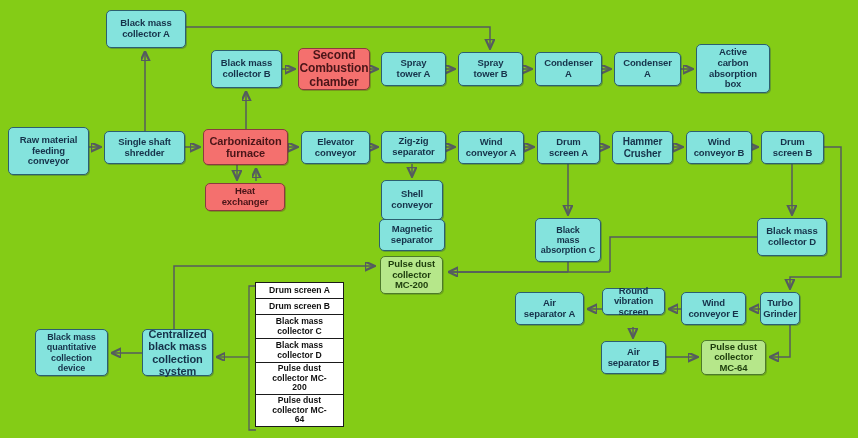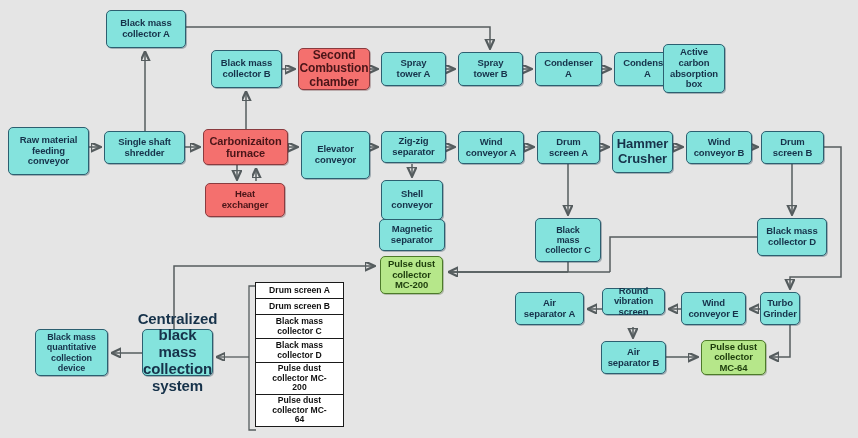--- a/index.html
+++ b/index.html
@@ -1,17 +1,17 @@
 <!DOCTYPE html>
 <html><head>
 <meta charset="utf-8">
 <style>
   html,body{margin:0;padding:0;background:#ffffff;}
   body{font-family:"Liberation Sans","DejaVu Sans",sans-serif;}
-  #canvas{position:relative;width:858px;height:438px;background:#e5e5e5;overflow:hidden;}
+  #canvas{position:relative;width:858px;height:438px;background:#84cc16;overflow:hidden;}
   .node{
     position:absolute;
     box-sizing:border-box;
     display:flex;align-items:center;justify-content:center;
     text-align:center;
     border-radius:5px;
     font-weight:bold;
     line-height:1.12;
     letter-spacing:-0.1px;
     color:#16324a;
@@ -111,78 +111,78 @@
 Combustion
 chamber</div>
       <div class="node cyan" style="left: 381px; top: 52px; width: 65px; height: 34px; font-size: 9.5px;">Spray
 tower A</div>
       <div class="node cyan" style="left: 458px; top: 52px; width: 65px; height: 34px; font-size: 9.5px;">Spray
 tower B</div>
       <div class="node cyan" style="left: 535px; top: 52px; width: 67px; height: 34px; font-size: 9.5px;">Condenser
 A</div>
       <div class="node cyan" style="left: 614px; top: 52px; width: 67px; height: 34px; font-size: 9.5px;">Condenser
 A</div>
-      <div class="node cyan" style="left: 663px; top: 44px; width: 62px; height: 49px; font-size: 9.5px;">Active
+      <div class="node cyan" style="left: 696px; top: 44px; width: 74px; height: 49px; font-size: 9.5px;">Active
 carbon
 absorption
 box</div>
       <div class="node cyan" style="left: 8px; top: 127px; width: 81px; height: 48px; font-size: 9.5px;">Raw material
 feeding
 conveyor</div>
       <div class="node cyan" style="left: 104px; top: 131px; width: 81px; height: 33px; font-size: 9.5px;">Single shaft
 shredder</div>
       <div class="node red" style="left: 203px; top: 129px; width: 85px; height: 36px; font-size: 11px;">Carbonizaiton
 furnace</div>
-      <div class="node cyan" style="left: 301px; top: 131px; width: 69px; height: 48px; font-size: 9.5px;">Elevator
+      <div class="node cyan" style="left: 301px; top: 131px; width: 69px; height: 33px; font-size: 9.5px;">Elevator
 conveyor</div>
       <div class="node cyan" style="left: 381px; top: 131px; width: 65px; height: 32px; font-size: 9.5px;">Zig-zig
 separator</div>
       <div class="node cyan" style="left: 458px; top: 131px; width: 66px; height: 33px; font-size: 9.5px;">Wind
 conveyor A</div>
       <div class="node cyan" style="left: 537px; top: 131px; width: 63px; height: 33px; font-size: 9.5px;">Drum
 screen A</div>
-      <div class="node cyan" style="left: 612px; top: 131px; width: 61px; height: 42px; font-size: 13px;">Hammer
+      <div class="node cyan" style="left: 612px; top: 131px; width: 61px; height: 33px; font-size: 10px;">Hammer
 Crusher</div>
       <div class="node cyan" style="left: 686px; top: 131px; width: 66px; height: 33px; font-size: 9.5px;">Wind
 conveyor B</div>
       <div class="node cyan" style="left: 761px; top: 131px; width: 63px; height: 33px; font-size: 9.5px;">Drum
 screen B</div>
-      <div class="node red" style="left: 205px; top: 183px; width: 80px; height: 34px; font-size: 9.5px;">Heat
+      <div class="node red" style="left: 205px; top: 183px; width: 80px; height: 28px; font-size: 9.5px;">Heat
 exchanger</div>
       <div class="node cyan" style="left: 381px; top: 180px; width: 62px; height: 40px; font-size: 9.5px;">Shell
 conveyor</div>
       <div class="node cyan" style="left: 379px; top: 219px; width: 66px; height: 32px; font-size: 9.5px;">Magnetic
 separator</div>
       <div class="node green" style="left: 380px; top: 256px; width: 63px; height: 38px; font-size: 9.5px;">Pulse dust
 collector
 MC-200</div>
       <div class="node cyan" style="left: 535px; top: 218px; width: 66px; height: 44px; font-size: 9px;">Black
 mass
-collector C</div>
+absorption C</div>
       <div class="node cyan" style="left: 757px; top: 218px; width: 70px; height: 38px; font-size: 9.5px;">Black mass
 collector D</div>
       <div class="node cyan" style="left: 760px; top: 292px; width: 40px; height: 33px; font-size: 9.5px;">Turbo
 Grinder</div>
       <div class="node cyan" style="left: 681px; top: 292px; width: 65px; height: 33px; font-size: 9.5px;">Wind
 conveyor E</div>
       <div class="node cyan" style="left: 602px; top: 288px; width: 63px; height: 27px; font-size: 9.5px;">Round
 vibration
 screen</div>
       <div class="node cyan" style="left: 515px; top: 292px; width: 69px; height: 33px; font-size: 9.5px;">Air
 separator A</div>
       <div class="node cyan" style="left: 601px; top: 341px; width: 65px; height: 33px; font-size: 9.5px;">Air
 separator B</div>
       <div class="node green" style="left: 701px; top: 340px; width: 65px; height: 35px; font-size: 9.5px;">Pulse dust
 collector
 MC-64</div>
       <div class="node cyan" style="left: 35px; top: 329px; width: 73px; height: 47px; font-size: 9px;">Black mass
 quantitative
 collection
 device</div>
-      <div class="node cyan" style="left: 142px; top: 329px; width: 71px; height: 47px; font-size: 15px;">Centralized
+      <div class="node cyan" style="left: 142px; top: 329px; width: 71px; height: 47px; font-size: 11px;">Centralized
 black mass
 collection
 system</div>
     </div>
   <div id="list-layer">
       <div class="listbox" style="left: 255px; top: 282px; width: 89px; height: 17px; font-size: 8.6px;">Drum screen A</div>
       <div class="listbox" style="left: 255px; top: 298px; width: 89px; height: 17px; font-size: 8.6px;">Drum screen B</div>
       <div class="listbox" style="left: 255px; top: 314px; width: 89px; height: 25px; font-size: 8.6px;">Black mass
 collector C</div>
       <div class="listbox" style="left: 255px; top: 338px; width: 89px; height: 25px; font-size: 8.6px;">Black mass

